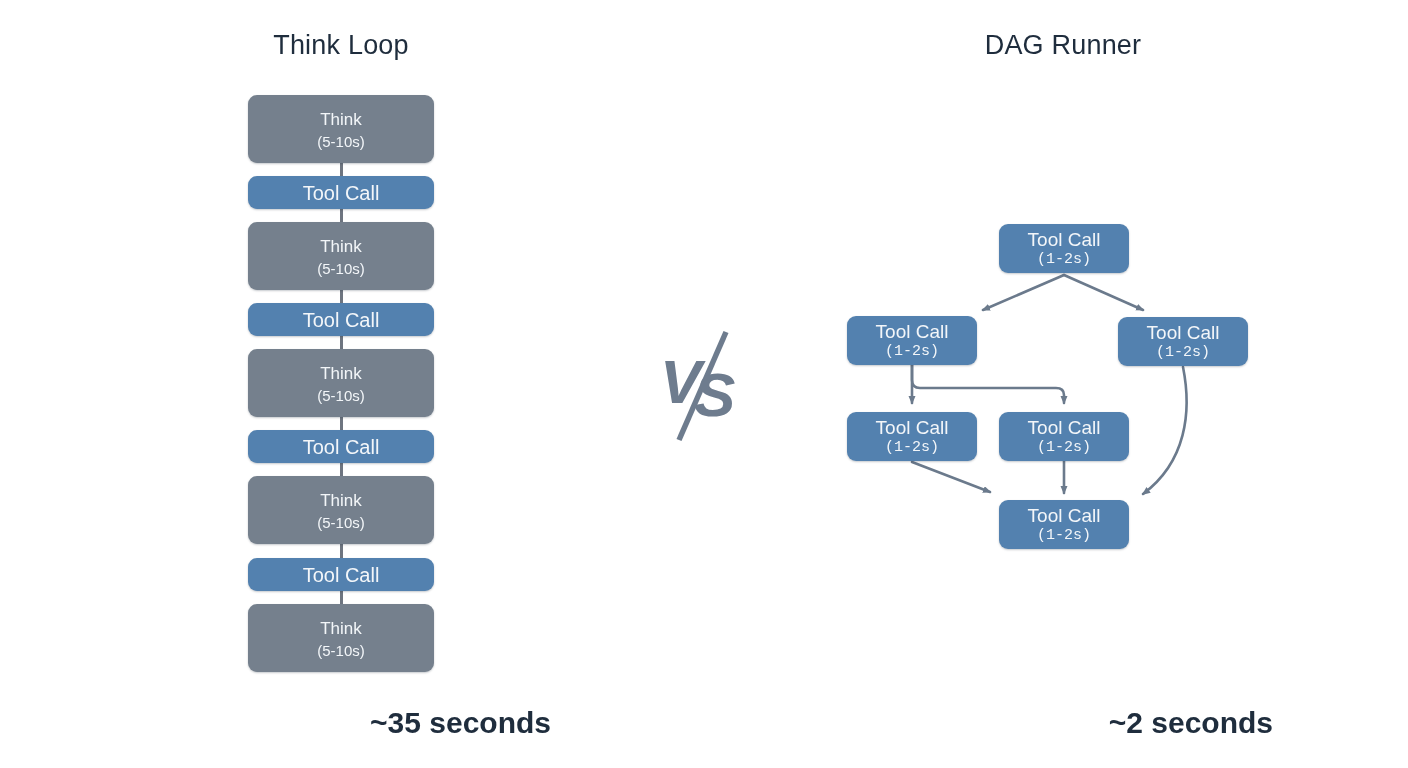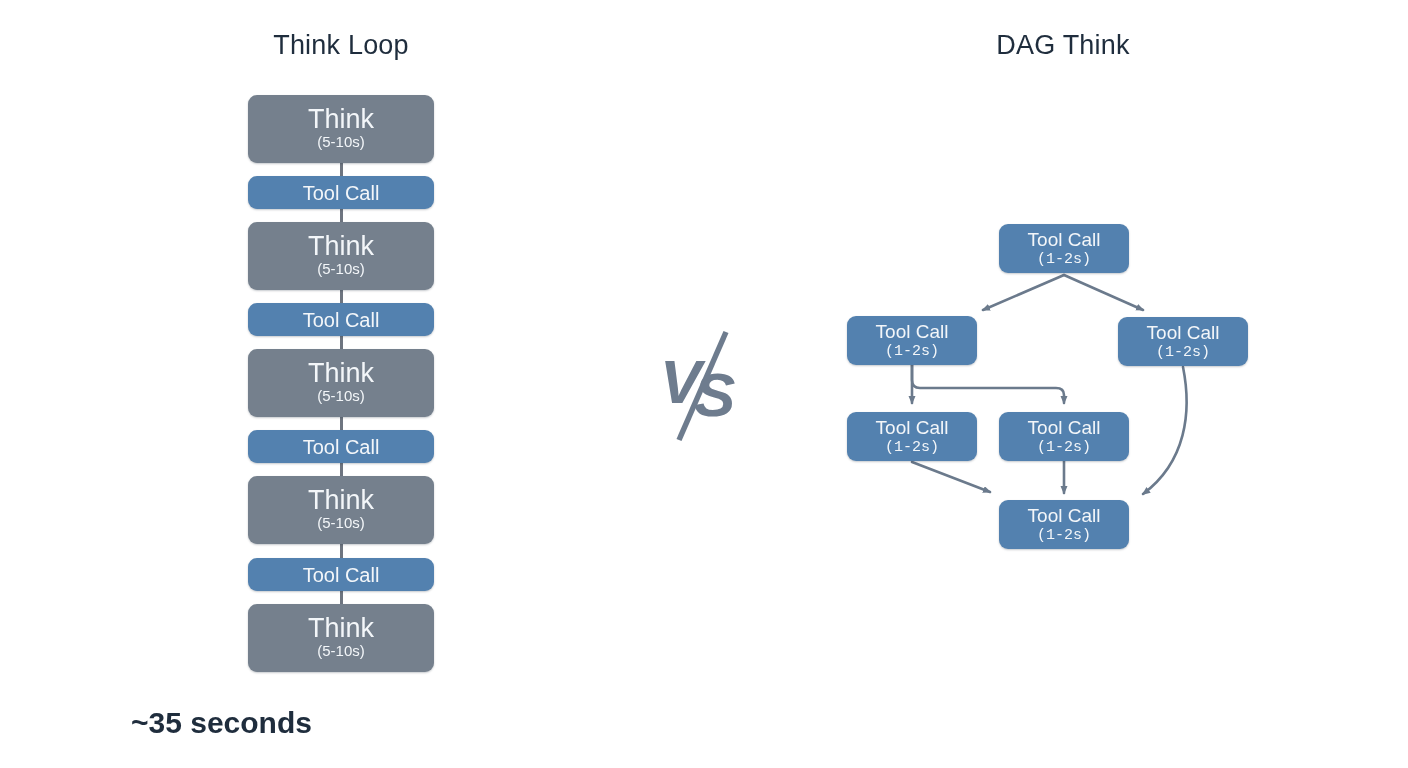--- a/index.html
+++ b/index.html
@@ -18,40 +18,40 @@
 
   .panel-title{
     position:absolute;width:420px;text-align:center;
     font-size:27px;font-weight:500;color:var(--heading-text);
     letter-spacing:0.2px;
   }
   .panel-title.left{left:131px;top:30px;}
   .panel-title.right{left:853px;top:30px;}
 
   .total-label{
-    position:absolute;width:420px;text-align:left;
+    position:absolute;width:420px;text-align:right;
     font-size:30px;font-weight:600;color:var(--heading-text);
   }
   .total-label.left{left:131px;top:706px;}
   .total-label.right{left:853px;top:706px;}
 
   
   .chain-line{
     position:absolute;left:340px;top:125px;width:3px;height:515px;
     background:var(--connector);
   }
   .node{
     position:absolute;left:248px;width:186px;box-sizing:border-box;
     border-radius:9px;color:var(--box-text);text-align:center;
     display:flex;flex-direction:column;align-items:center;justify-content:center;
     box-shadow:0 1px 2px rgba(30,45,61,0.25);
   }
   .node.think{background:var(--think-box);height:68px;}
   .node.tool{background:var(--tool-box);height:33px;}
-  .node .label{font-size:27px;line-height:25px;}
+  .node .label{font-size:17px;line-height:25px;}
   .node.tool .label{font-size:20px;line-height:22px;}
   .node .sublabel{font-size:15px;line-height:20px;}
 
   
   .dag-node{
     position:absolute;width:130px;height:49px;box-sizing:border-box;
     background:var(--tool-box);border-radius:9px;color:var(--box-text);
     display:flex;flex-direction:column;align-items:center;justify-content:center;
     text-align:center;box-shadow:0 1px 2px rgba(30,45,61,0.25);
   }
@@ -118,21 +118,21 @@
   </div>
 
   <div class="total-label left">~35 seconds</div>
 
   <svg class="versus-svg" viewBox="0 0 94 112">
     <line x1="68" y1="2" x2="21" y2="110"></line>
     <text x="2" y="73">V</text>
     <text x="36" y="86">S</text>
   </svg>
 
-  <div class="panel-title right">DAG Think</div>
+  <div class="panel-title right">DAG Runner</div>
 
   <svg class="edges-svg" viewBox="0 0 450 370">
     <defs>
       <marker id="ah" markerWidth="9" markerHeight="8" refX="7" refY="3.5" orient="auto" markerUnits="userSpaceOnUse">
         <path class="arrowhead" d="M0,0 L8.5,3.5 L0,7 Z"></path>
       </marker>
     </defs>
     <path class="edge" d="M244,75 L163,110" marker-end="url(#ah)"></path>
     <path class="edge" d="M244,75 L323,110" marker-end="url(#ah)"></path>
     <path class="edge" d="M92,165 L92,203" marker-end="url(#ah)"></path>
@@ -160,14 +160,15 @@
   </div>
   <div class="dag-node mid-center">
     <div class="label">Tool Call</div>
     <div class="sublabel">(1-2s)</div>
   </div>
   <div class="dag-node join">
     <div class="label">Tool Call</div>
     <div class="sublabel">(1-2s)</div>
   </div>
 
+  <div class="total-label right">~2 seconds</div>
 
 </div>
 
 </body></html>

